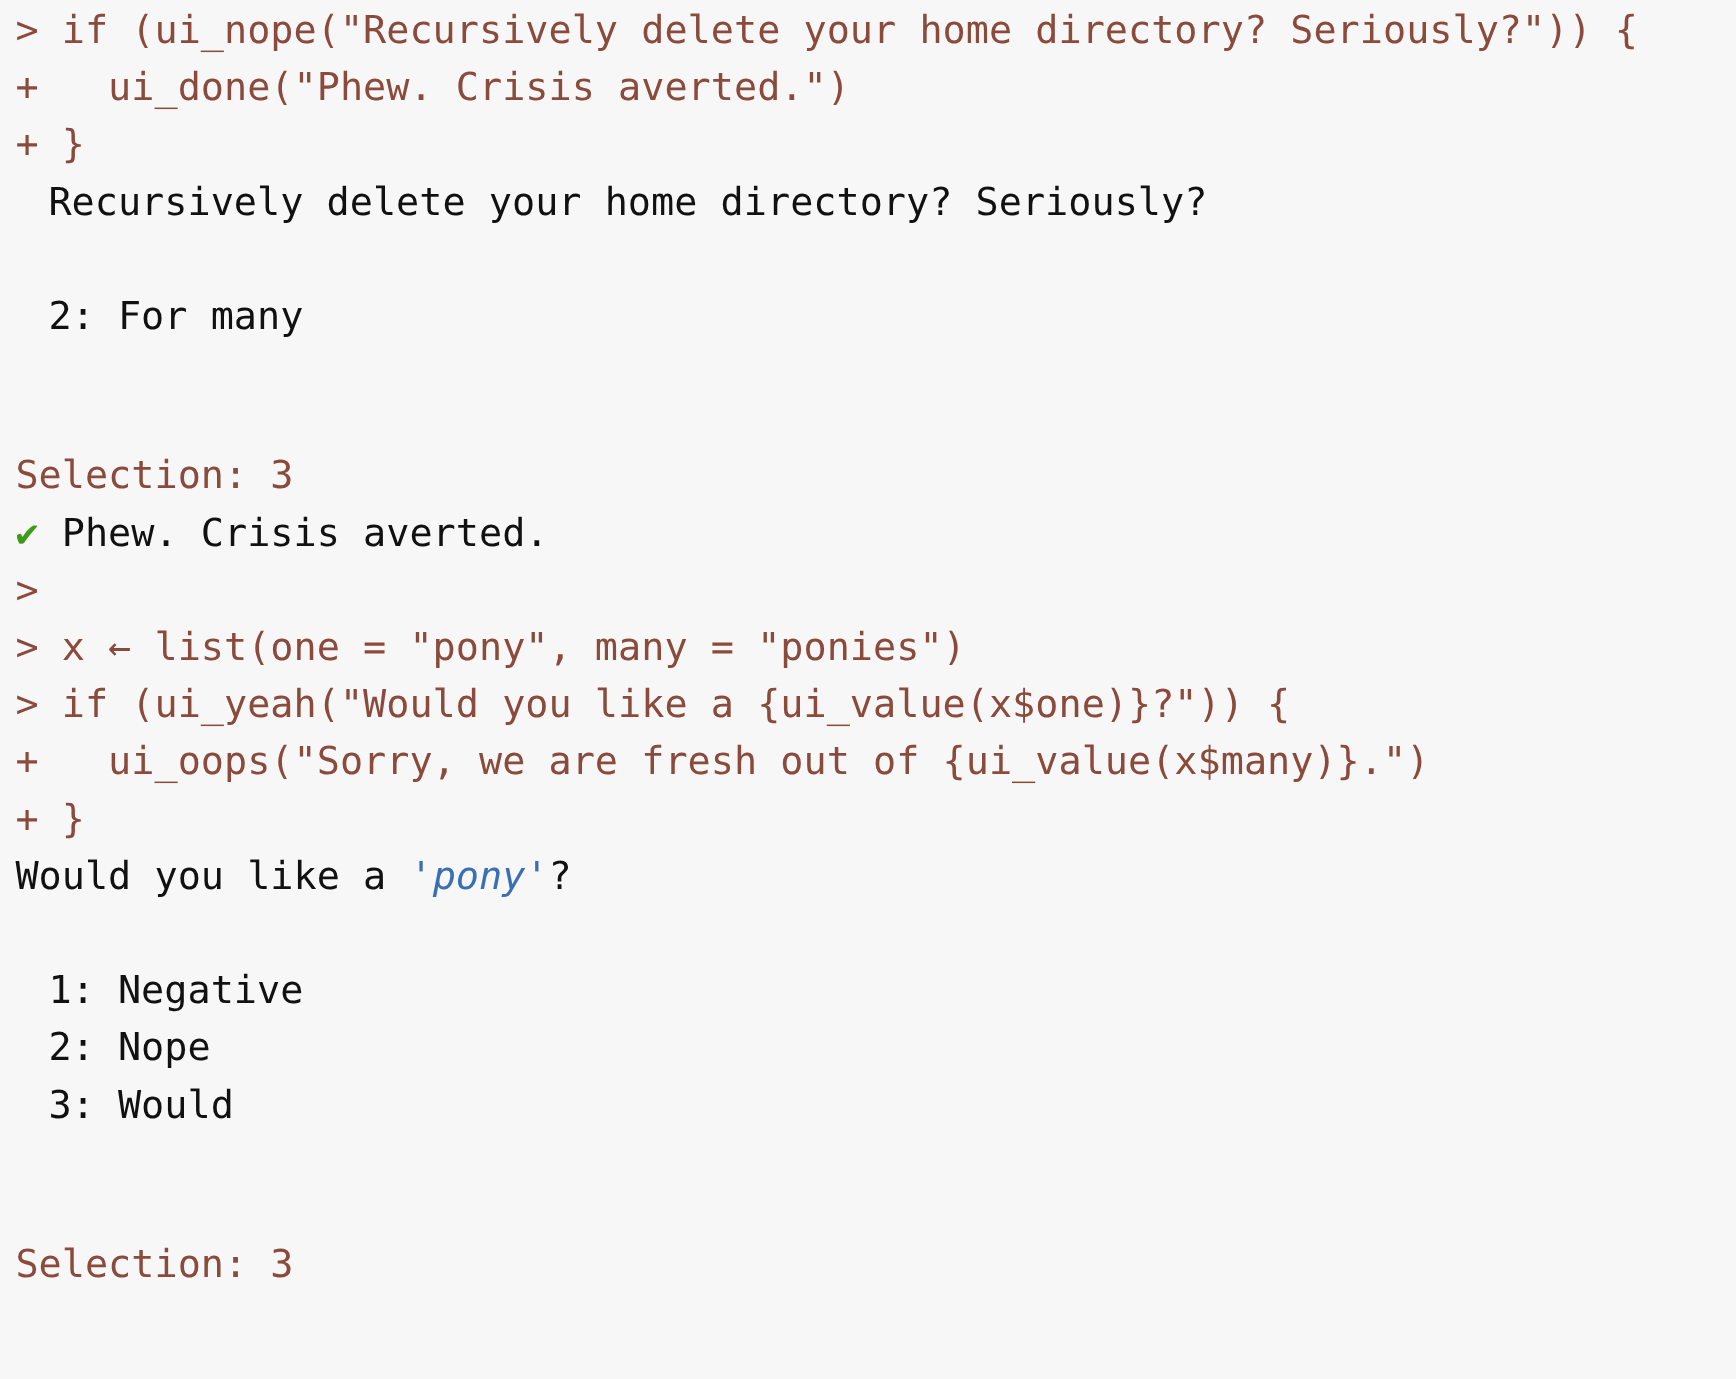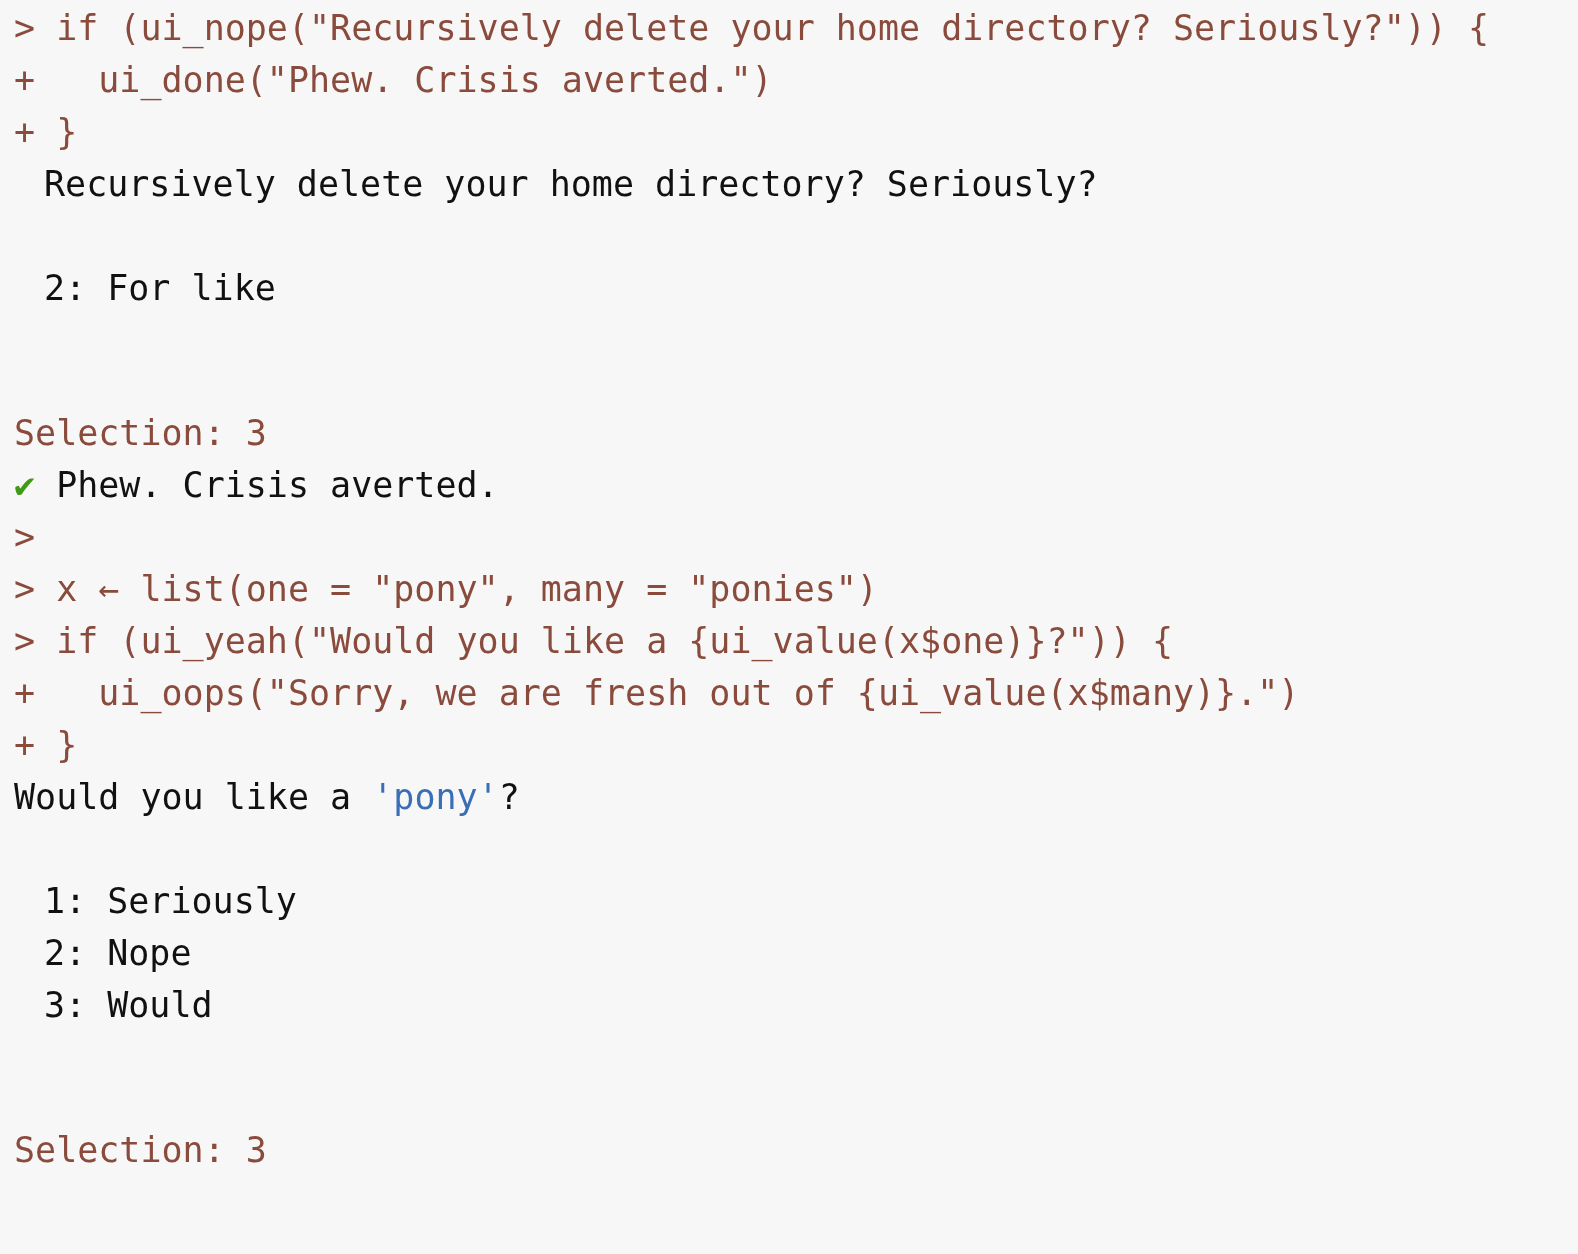--- a/index.html
+++ b/index.html
@@ -37,21 +37,21 @@
   }
 
   
   #console .line:first-child { margin-top: 2px; }
 
   .line.code      { color: #8a4b3c; }
   .line.selection { color: #8a4b3c; margin-top: 41px; }
   .line.output    { color: #111111; padding-left: 44px; }
   .line.blank     { color: transparent; }
   .seg-plain  { color: #111111; }
-  .seg-value  { color: #3a6fb5; }
+  .seg-value  { color: #3a6fb5; font-style: italic; }
 
   .glyph-ok {
     color: #3f9a17;
     font-weight: bold;
     display: inline-block;
     width: 1ch;
   }
   .glyph-err {
     color: #d40000;
     font-weight: bold;
@@ -78,39 +78,39 @@
 <div id="console">
 
   <div class="line code">&gt; if (ui_nope("Recursively delete your home directory? Seriously?")) {</div>
   <div class="line code">+   ui_done("Phew. Crisis averted.")</div>
   <div class="line code">+ }</div>
 
   <div class="line output">Recursively delete your home directory? Seriously?</div>
 
   <div class="line blank">&nbsp;</div>
 
-  <div class="line output">2: For like</div>
+  <div class="line output">2: For many</div>
 
   <div class="line blank">&nbsp;</div>
 
   <div class="line selection">Selection: 3</div>
 
   <div class="line"><span class="glyph-ok">✔</span><span class="seg-plain"> Phew. Crisis averted.</span></div>
 
   <div class="line code">&gt;</div>
   <div class="line code">&gt; x ← list(one = "pony", many = "ponies")</div>
   <div class="line code">&gt; if (ui_yeah("Would you like a {ui_value(x$one)}?")) {</div>
   <div class="line code">+   ui_oops("Sorry, we are fresh out of {ui_value(x$many)}.")</div>
   <div class="line code">+ }</div>
 
   <div class="line"><span class="seg-plain">Would you like a </span><span class="seg-value">'pony'</span><span class="seg-plain">?</span></div>
 
   <div class="line blank">&nbsp;</div>
 
-  <div class="line output">1: Seriously</div>
+  <div class="line output">1: Negative</div>
   <div class="line output">2: Nope</div>
   <div class="line output">3: Would</div>
 
   <div class="line blank">&nbsp;</div>
 
   <div class="line selection">Selection: 3</div>
 
 
   <div class="cursor-line">&gt;</div>
 

